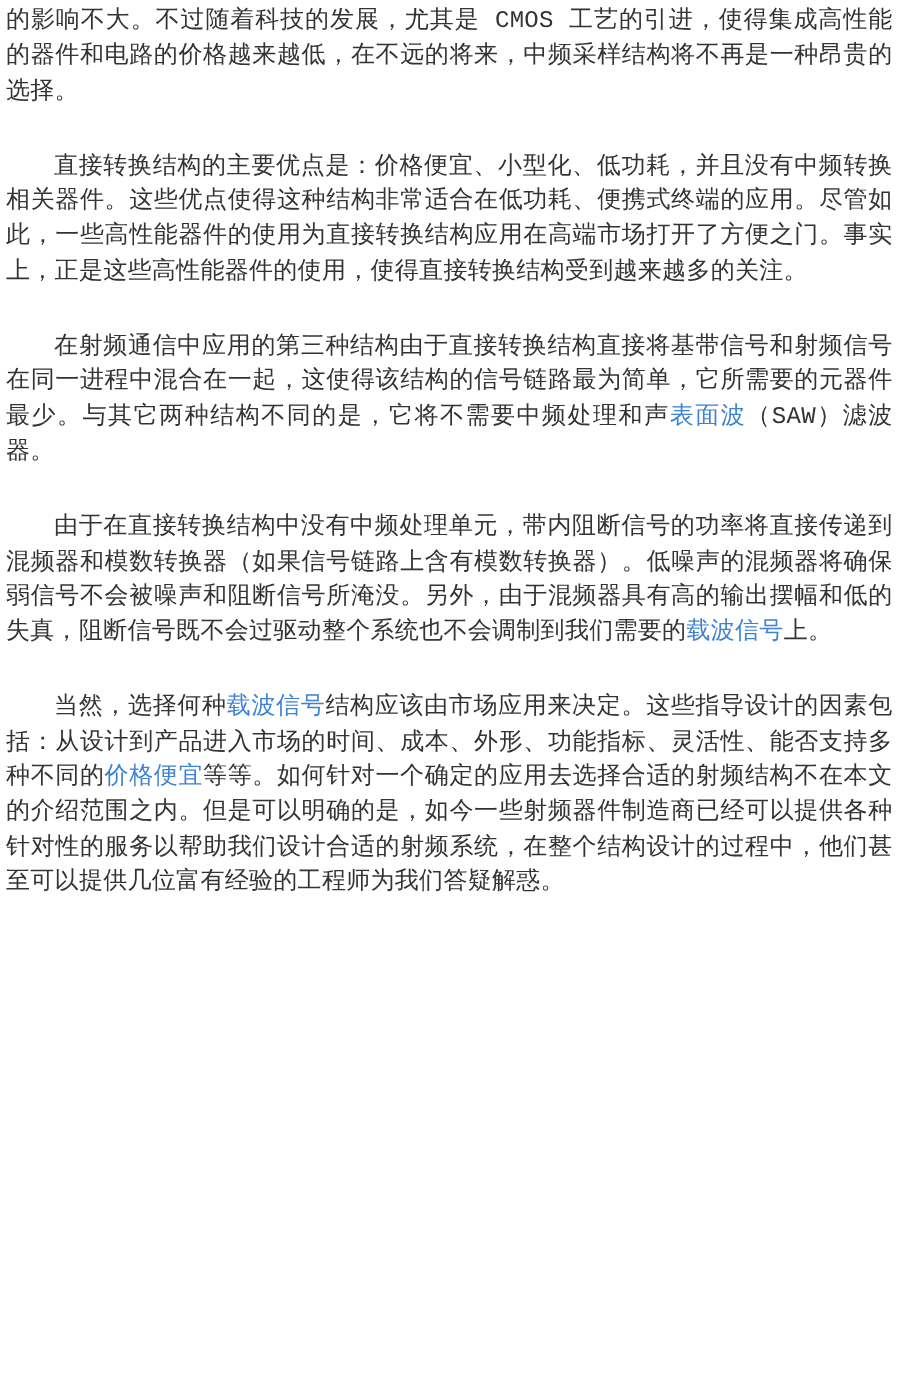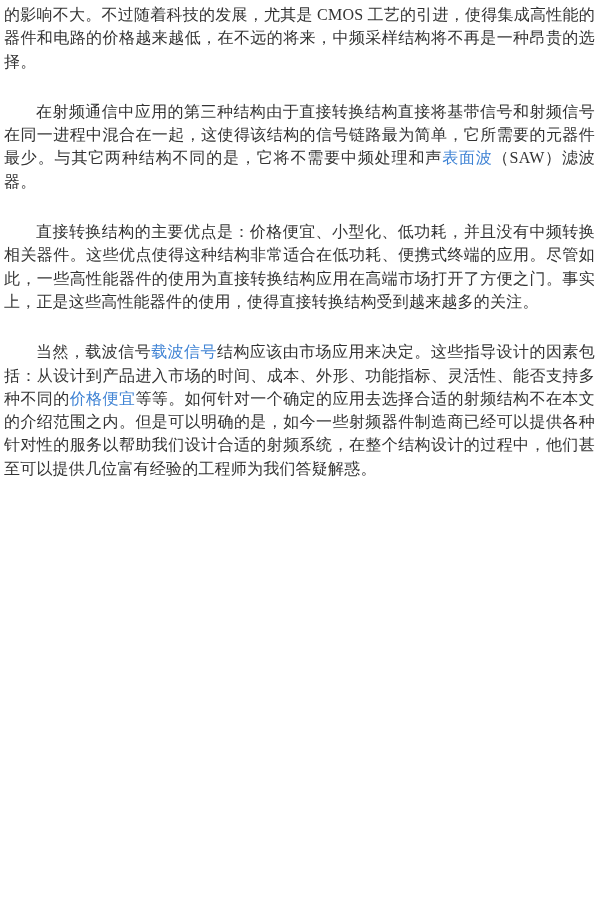--- a/index.html
+++ b/index.html
@@ -10,21 +10,21 @@
     --heading:#1a1a1a;
   }
   html,body{margin:0;padding:0;background:var(--background);}
   .page{
     width:600px;
     height:920px;
     box-sizing:border-box;
     padding:3px 5px 0 4px;
     overflow:hidden;
     background:var(--background);
-    font-family:Liberation Serif, serif;
+    font-family:Liberation Mono, monospace;
     font-size:16px;
     line-height:23.3px;
     color:var(--text);
     text-align:justify;
   }
   .para{margin:0 0 27px 0;padding:0;}
   .para.indent{text-indent:2em;}
   .para span{letter-spacing:0.2px;}
   a.link{
     color:var(--link);
@@ -32,18 +32,19 @@
     cursor:pointer;
     letter-spacing:0.2px;
   }
 </style>
 </head>
 <body>
 
 <div class="page">
   <div id="article-body">
       <p class="para"><span>的影响不大。不过随着科技的发展，尤其是 CMOS 工艺的引进，使得集成高性能的器件和电路的价格越来越低，在不远的将来，中频采样结构将不再是一种昂贵的选择。</span></p>
+      <p class="para indent"><span>直接转换结构的主要优点是：价格便宜、小型化、低功耗，并且没有中频转换相关器件。这些优点使得这种结构非常适合在低功耗、便携式终端的应用。尽管如此，一些高性能器件的使用为直接转换结构应用在高端市场打开了方便之门。事实上，正是这些高性能器件的使用，使得直接转换结构受到越来越多的关注。</span></p>
       <p class="para indent"><span>在射频通信中应用的第三种结构由于直接转换结构直接将基带信号和射频信号在同一进程中混合在一起，这使得该结构的信号链路最为简单，它所需要的元器件最少。与其它两种结构不同的是，它将不需要中频处理和声</span><a class="link" href="#">表面波</a><span>（SAW）滤波器。</span></p>
-      <p class="para indent"><span>直接转换结构的主要优点是：价格便宜、小型化、低功耗，并且没有中频转换相关器件。这些优点使得这种结构非常适合在低功耗、便携式终端的应用。尽管如此，一些高性能器件的使用为直接转换结构应用在高端市场打开了方便之门。事实上，正是这些高性能器件的使用，使得直接转换结构受到越来越多的关注。</span></p>
-      <p class="para indent"><span>当然，载波信号</span><a class="link" href="#">载波信号</a><span>结构应该由市场应用来决定。这些指导设计的因素包括：从设计到产品进入市场的时间、成本、外形、功能指标、灵活性、能否支持多种不同的</span><a class="link" href="#">价格便宜</a><span>等等。如何针对一个确定的应用去选择合适的射频结构不在本文的介绍范围之内。但是可以明确的是，如今一些射频器件制造商已经可以提供各种针对性的服务以帮助我们设计合适的射频系统，在整个结构设计的过程中，他们甚至可以提供几位富有经验的工程师为我们答疑解惑。</span></p>
+      <p class="para indent"><span>由于在直接转换结构中没有中频处理单元，带内阻断信号的功率将直接传递到混频器和模数转换器（如果信号链路上含有模数转换器）。低噪声的混频器将确保弱信号不会被噪声和阻断信号所淹没。另外，由于混频器具有高的输出摆幅和低的失真，阻断信号既不会过驱动整个系统也不会调制到我们需要的</span><a class="link" href="#">载波信号</a><span>上。</span></p>
+      <p class="para indent"><span>当然，选择何种</span><a class="link" href="#">载波信号</a><span>结构应该由市场应用来决定。这些指导设计的因素包括：从设计到产品进入市场的时间、成本、外形、功能指标、灵活性、能否支持多种不同的</span><a class="link" href="#">价格便宜</a><span>等等。如何针对一个确定的应用去选择合适的射频结构不在本文的介绍范围之内。但是可以明确的是，如今一些射频器件制造商已经可以提供各种针对性的服务以帮助我们设计合适的射频系统，在整个结构设计的过程中，他们甚至可以提供几位富有经验的工程师为我们答疑解惑。</span></p>
     </div>
 
 </div>
 
 </body></html>

